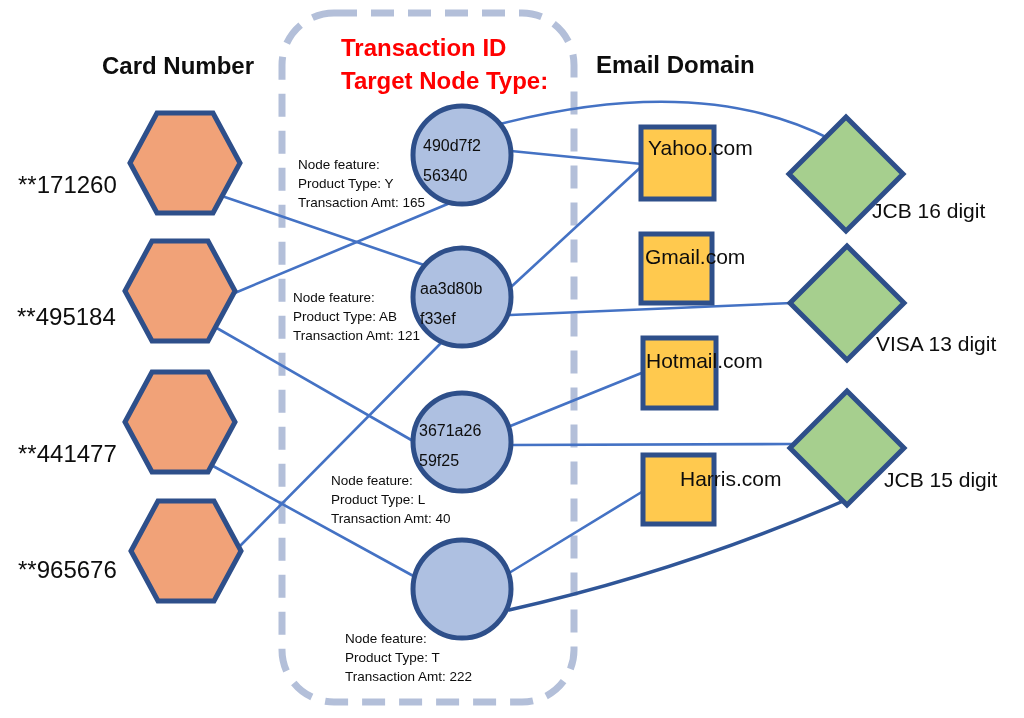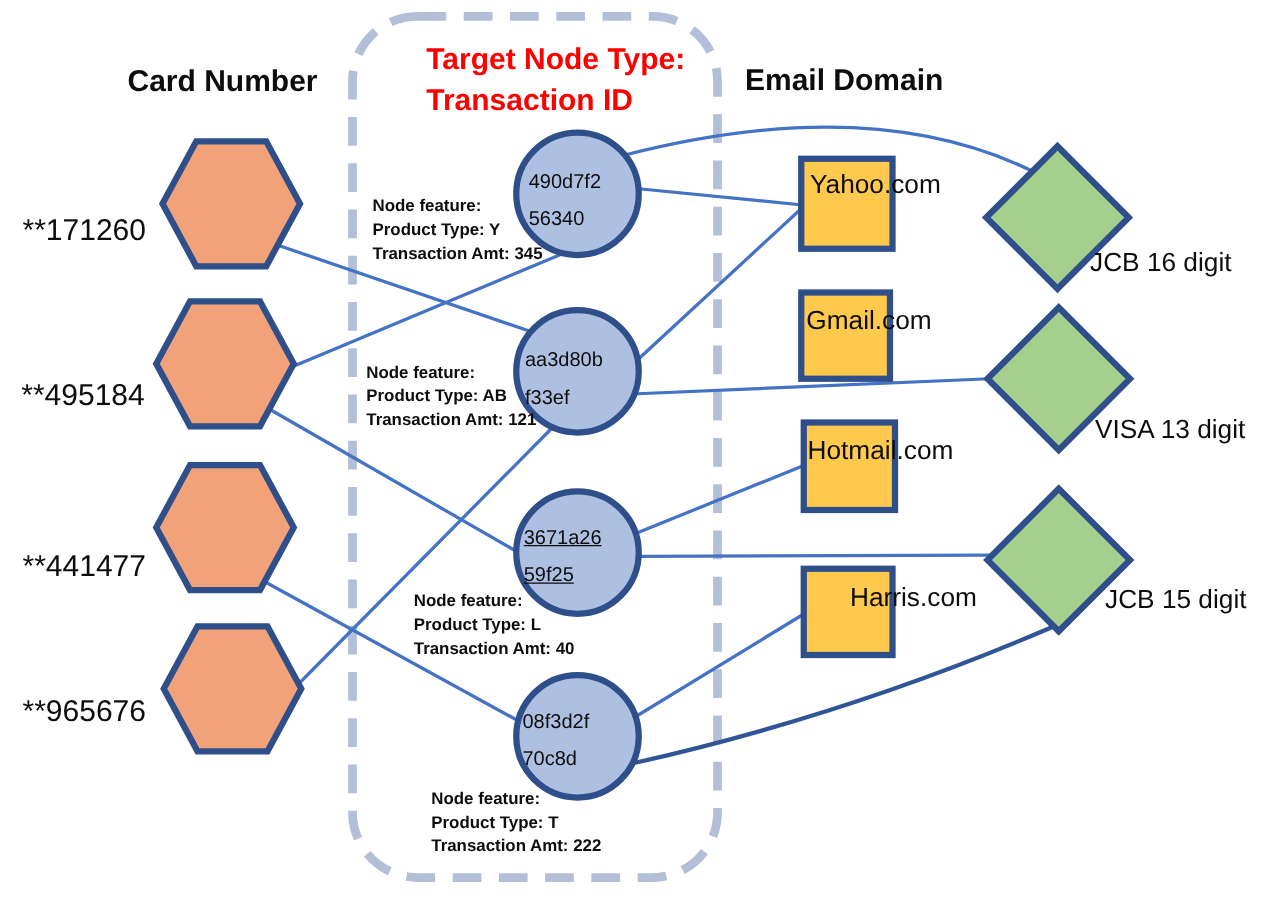--- a/index.html
+++ b/index.html
@@ -11,21 +11,21 @@
   svg.graph{position:absolute;left:0;top:0;}
   .dashed-box{fill:none;stroke-width:7;stroke-dasharray:23 14;stroke-linecap:butt;}
   .edge{fill:none;stroke-width:2.6;stroke-linecap:round;}
   .edge-thick{stroke-width:3.4;}
   .shape{stroke:#2E4F8A;stroke-width:5;}
   .hdr{font-weight:700;font-size:24px;line-height:28px;white-space:nowrap;}
   .hdr-red{font-weight:700;font-size:24px;line-height:33px;color:#FF0000;white-space:nowrap;}
   .card-label{font-size:24px;line-height:26px;white-space:nowrap;}
   .circle-label{font-size:16px;line-height:30px;white-space:nowrap;}
   .node-label{font-size:21px;line-height:23px;white-space:nowrap;}
-  .feature{font-weight:700;font-size:13.5px;line-height:19px;white-space:nowrap;}
+  .feature{font-weight:400;font-size:13.5px;line-height:19px;white-space:nowrap;}
 </style>
 </head>
 <body>
 
 <div class="canvas">
 
   <svg class="graph" width="1024" height="718" viewBox="0 0 1024 718">
 
     <rect class="dashed-box" x="282" y="13" width="292" height="689" rx="52" stroke="#B3BFD9"></rect>
 
@@ -58,51 +58,47 @@
     <rect class="shape" x="643" y="338" width="73" height="70" fill="#FFC94E"></rect>
     <rect class="shape" x="643" y="455" width="71" height="69" fill="#FFC94E"></rect>
 
     <polygon class="shape" points="789,174 846,117 903,174 846,231" fill="#A6CF8E"></polygon>
     <polygon class="shape" points="790,303 847,246 904,303 847,360" fill="#A6CF8E"></polygon>
     <polygon class="shape" points="790,448 847,391 904,448 847,505" fill="#A6CF8E"></polygon>
   </svg>
 
   <div class="abs hdr" style="left:102px;top:52px;">Card Number</div>
   <div class="abs hdr-red" style="left:341px;top:31px;">
+    <div>Transaction ID</div>
     <div>Target Node Type:</div>
-    <div>Transaction ID</div>
   </div>
   <div class="abs hdr" style="left:596px;top:51px;">Email Domain</div>
 
   <div class="abs card-label" style="left:18px;top:172px;">**171260</div>
   <div class="abs card-label" style="left:17px;top:304px;">**495184</div>
   <div class="abs card-label" style="left:18px;top:441px;">**441477</div>
   <div class="abs card-label" style="left:18px;top:557px;">**965676</div>
 
   <div class="abs circle-label" style="left:423px;top:131px;">
     <div>490d7f2</div>
     <div>56340</div>
   </div>
   <div class="abs circle-label" style="left:420px;top:274px;">
     <div>aa3d80b</div>
     <div>f33ef</div>
   </div>
-  <div class="abs circle-label" style="left:419px;top:416px;text-decoration:underline;">
+  <div class="abs circle-label" style="left:419px;top:416px;">
     <div>3671a26</div>
     <div>59f25</div>
-  </div>
-  <div class="abs circle-label" style="left:418px;top:563px;">
-    <div>08f3d2f</div>
-    <div>70c8d</div>
   </div>
 
   <div class="abs feature" style="left:298px;top:155px;">
     <div>Node feature:</div>
     <div>Product Type: Y</div>
-    <div>Transaction Amt: 345</div>
+    <div>Transaction Amt: 165</div>
   </div>
   <div class="abs feature" style="left:293px;top:288px;">
     <div>Node feature:</div>
     <div>Product Type: AB</div>
     <div>Transaction Amt: 121</div>
   </div>
   <div class="abs feature" style="left:331px;top:471px;">
     <div>Node feature:</div>
     <div>Product Type: L</div>
     <div>Transaction Amt: 40</div>

